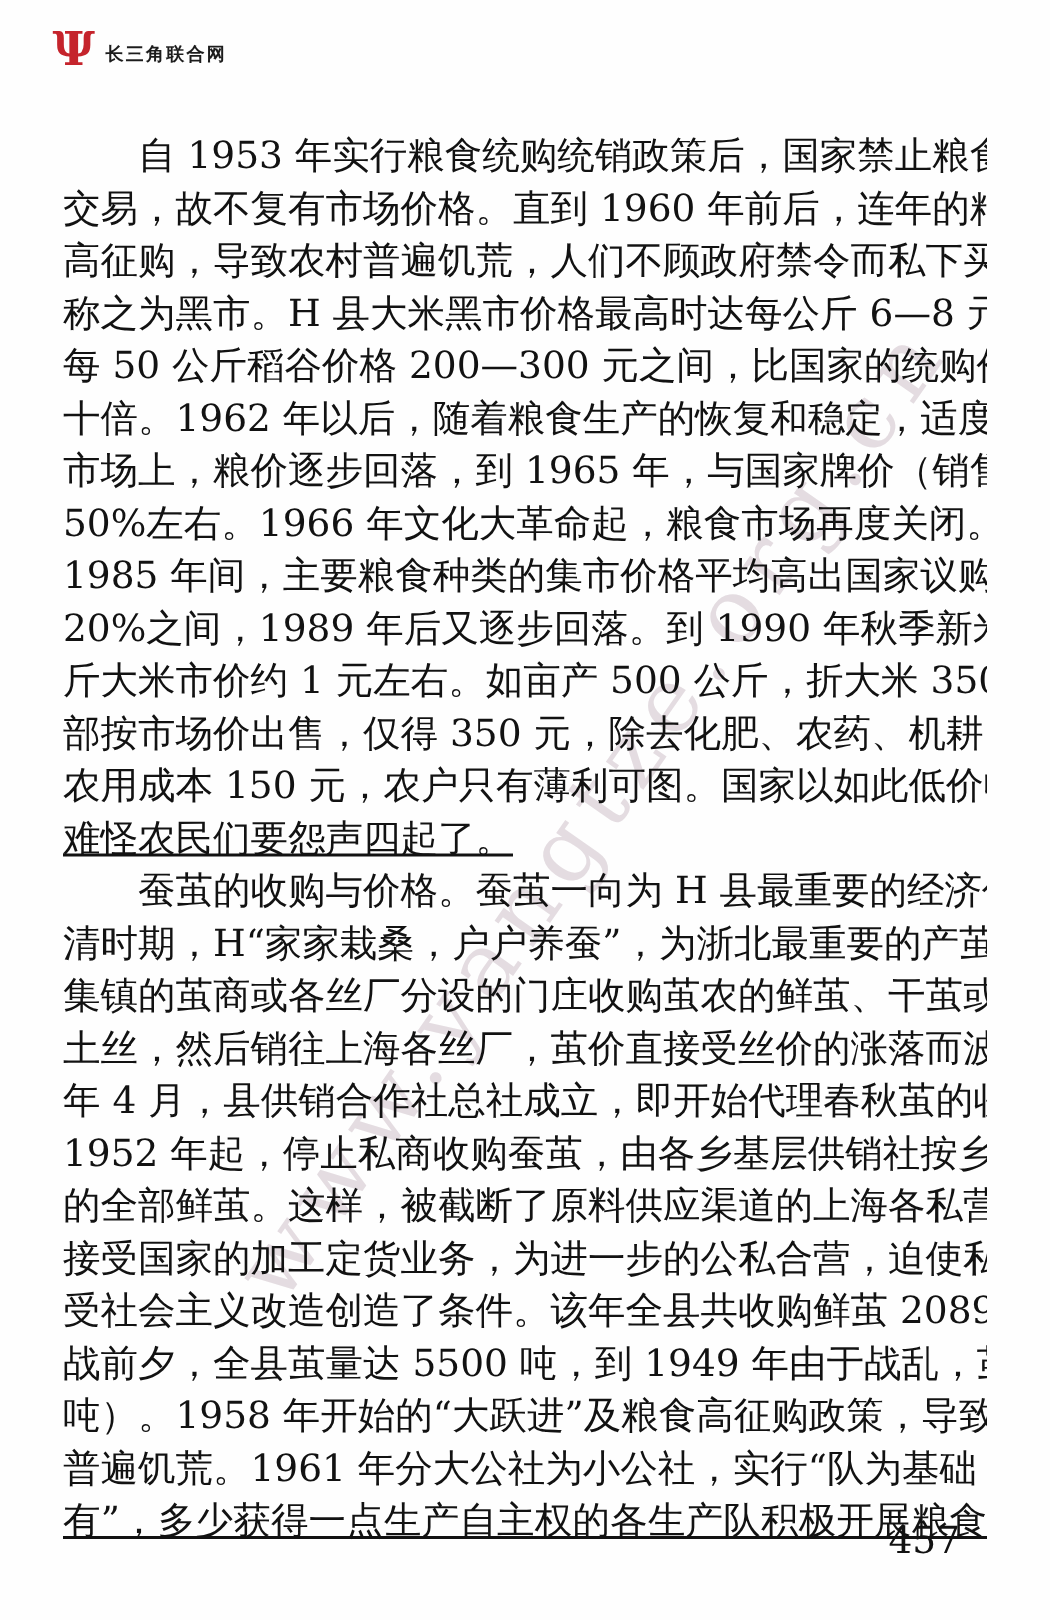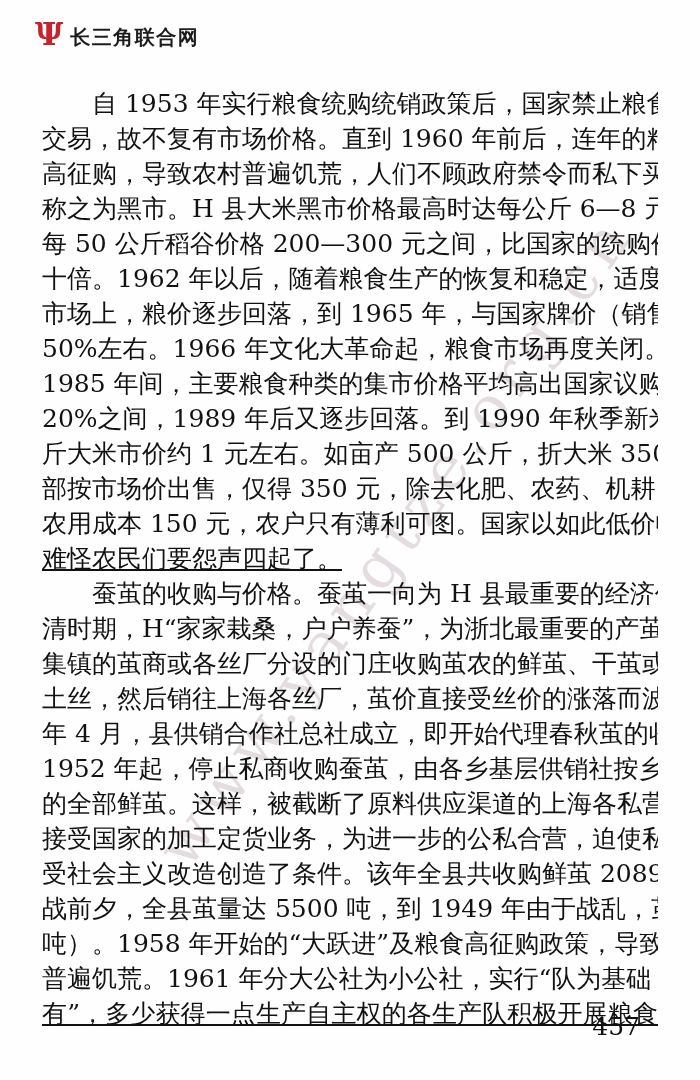--- a/index.html
+++ b/index.html
@@ -27,21 +27,21 @@
   .logo-glyph {
     color: #c5242c;
     font-size: 31px;
     font-weight: bold;
     line-height: 1;
     font-family: "DejaVu Serif", "Liberation Serif", serif;
   }
   .site-name {
     font-family: "DejaVu Sans", "Liberation Sans", sans-serif;
     font-weight: bold;
-    font-size: 20px;
+    font-size: 12px;
     color: #1c1c1c;
     letter-spacing: 1.5px;
     padding-top: 6px;
   }
   .watermark {
     position: absolute;
     left: -35px;
     top: 505px;
     width: 860px;
     text-align: center;

